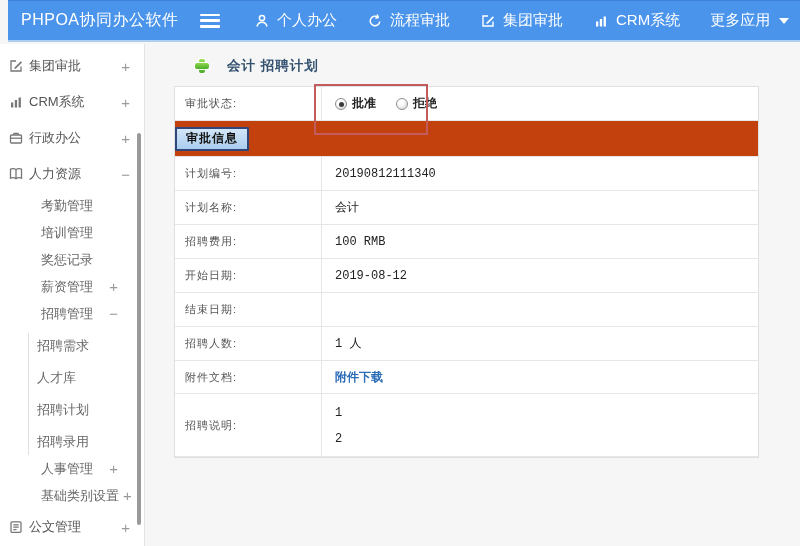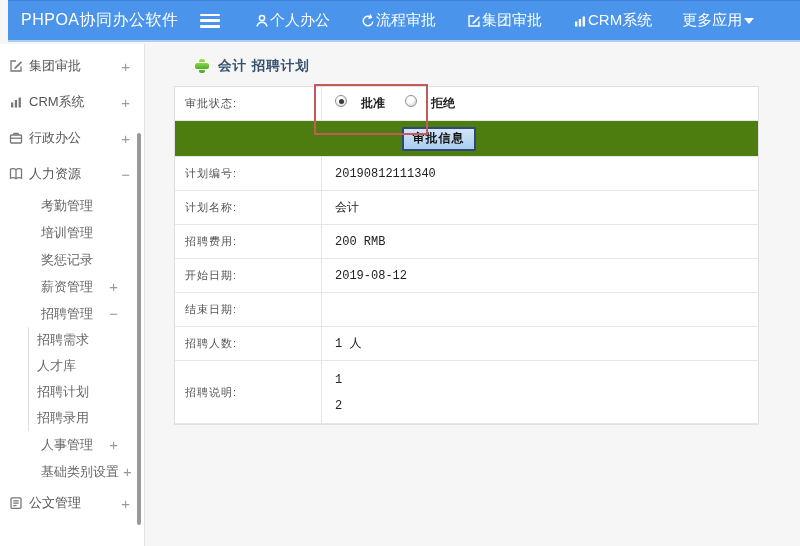--- a/index.html
+++ b/index.html
@@ -17,21 +17,21 @@
     background:#4a94ec;
     border-top:1px solid #3d82d8;
     border-bottom:2px solid #aecef2;
     display:flex; align-items:center;
     color:#fff;
   }
   .brand { width:192px; padding-left:13px; font-size:16px; letter-spacing:0.5px; white-space:nowrap; }
   .hamburger { width:20px; height:14px; display:flex; flex-direction:column; justify-content:space-between; cursor:pointer; margin-right:34px; }
   .hamburger span { display:block; height:2.5px; background:#fff; border-radius:1px; }
   .topnav { display:flex; align-items:center; gap:30px; font-size:15px; }
-  .nav-item { display:flex; align-items:center; cursor:pointer; white-space:nowrap; }
+  .nav-item { display:flex; align-items:center; gap:7px; cursor:pointer; white-space:nowrap; }
   .nav-item svg { display:block; }
   .caret-down {
     width:0; height:0; margin-left:2px;
     border-left:5px solid transparent; border-right:5px solid transparent;
     border-top:6px solid #fff;
   }
 
   
   .sidebar {
     position:absolute; top:44px; left:0; width:145px; bottom:0;
@@ -50,31 +50,31 @@
   .sub-item {
     display:flex; align-items:center;
     height:27px; padding:0 26px 0 41px;
     font-size:13px; color:#666; cursor:pointer; white-space:nowrap;
   }
   .sub-item .s-label { flex:1; }
   .subsub-wrap { margin-left:28px; border-left:1px solid #e0e0e0; }
   .subsub-item {
     display:flex; align-items:center;
     height:26px; padding-left:8px;
-    font-size:13px; color:#666; cursor:pointer; white-space:nowrap;
+    font-size:13px; color:#666; cursor:pointer; white-space:nowrap;margin-top:6px;
   }
   .side-scrollbar {
     position:absolute; top:89px; right:3px; width:4px; height:392px;
     background:#9a9a9a; border-radius:2px;
   }
 
   
   .main { position:absolute; top:44px; left:146px; right:0; bottom:0; background:#f6f6f6; }
   .page-title-row {
-    display:flex; align-items:center; gap:9px;
+    display:flex; align-items:center; gap:18px;
     margin:13px 0 0 49px; height:18px;
   }
   .plus-icon { position:relative; width:14px; height:14px; display:inline-block; }
   .plus-icon::before {
     content:''; position:absolute; left:4px; top:0; width:6px; height:14px;
     background:linear-gradient(#9adf5b,#4aac26); border-radius:2px;
     box-shadow:0 0 0 1px rgba(255,255,255,0.9);
   }
   .plus-icon::after {
     content:''; position:absolute; top:4px; left:0; width:14px; height:6px;
@@ -83,39 +83,39 @@
   }
   .page-title { font-size:13.5px; font-weight:bold; color:#33516e; letter-spacing:1px; }
 
   .form-table {
     position:relative;
     margin:11px 0 0 28px; width:585px;
     background:#fff; border:1px solid #e0e0e0;
   }
   .frow { display:flex; align-items:center; min-height:34px; border-bottom:1px solid #e6e6e6; }
   .frow:last-child { border-bottom:none; }
-  .frow-btn { min-height:36px; background:#4d7c0f; justify-content:center; padding-right:56px; }
+  .frow-btn { min-height:36px; background:#c2410c; justify-content:flex-start; padding-right:56px; }
   .frow-approver { min-height:37px; }
   .frow-attach { min-height:33px; }
   .frow-desc { min-height:55px; align-items:stretch; }
   .fcell-label {
     flex:0 0 147px; align-self:stretch; display:flex; align-items:center;
     border-right:1px solid #e6e6e6;
     padding-left:10px; font-size:11px; color:#555; letter-spacing:1px;
   }
   .fcell-value {
     flex:1; padding-left:13px;
     font-family:"Liberation Mono","DejaVu Sans Mono",monospace;
     font-size:12px; color:#222;
   }
   .frow-desc .fcell-value { padding-top:12px; padding-bottom:10px; display:flex; flex-direction:column; gap:12px; }
   .attach-link { color:#2b6cb8; font-weight:bold; text-decoration:none; cursor:pointer; }
 
   .radio-group { display:flex; align-items:center; gap:20px; }
-  .radio-opt { display:flex; gap:14px; cursor:pointer; }
+  .radio-opt { display:flex; align-items:center; gap:5px; cursor:pointer; }
   .radio {
     position:relative; width:12px; height:12px; border-radius:50%;
     border:1px solid #8e8e8e;
     background:radial-gradient(circle at 35% 30%, #ffffff 30%, #cfcfcf 100%);
     display:inline-block;
   }
   .radio.checked::after {
     content:''; position:absolute; left:3px; top:3px; width:5px; height:5px;
     border-radius:50%; background:#3a3a3a;
   }
@@ -309,34 +309,40 @@
     <div class="frow">
       <div class="fcell-label">计划编号:</div>
       <div class="fcell-value">20190812111340</div>
     </div>
     <div class="frow">
       <div class="fcell-label">计划名称:</div>
       <div class="fcell-value">会计</div>
     </div>
     <div class="frow">
       <div class="fcell-label">招聘费用:</div>
-      <div class="fcell-value">200 RMB</div>
+      <div class="fcell-value">100 RMB</div>
     </div>
     <div class="frow">
       <div class="fcell-label">开始日期:</div>
       <div class="fcell-value">2019-08-12</div>
     </div>
     <div class="frow">
       <div class="fcell-label">结束日期:</div>
     </div>
     <div class="frow">
       <div class="fcell-label">招聘人数:</div>
       <div class="fcell-value">1 人</div>
     </div>
 
+    <div class="frow frow-attach">
+      <div class="fcell-label">附件文档:</div>
+      <div class="fcell-value">
+        <a class="attach-link">附件下载</a>
+      </div>
+    </div>
 
     <div class="frow frow-desc">
       <div class="fcell-label">招聘说明:</div>
       <div class="fcell-value">
         <span>1</span>
         <span>2</span>
       </div>
     </div>
 
     <div class="red-highlight"></div>

